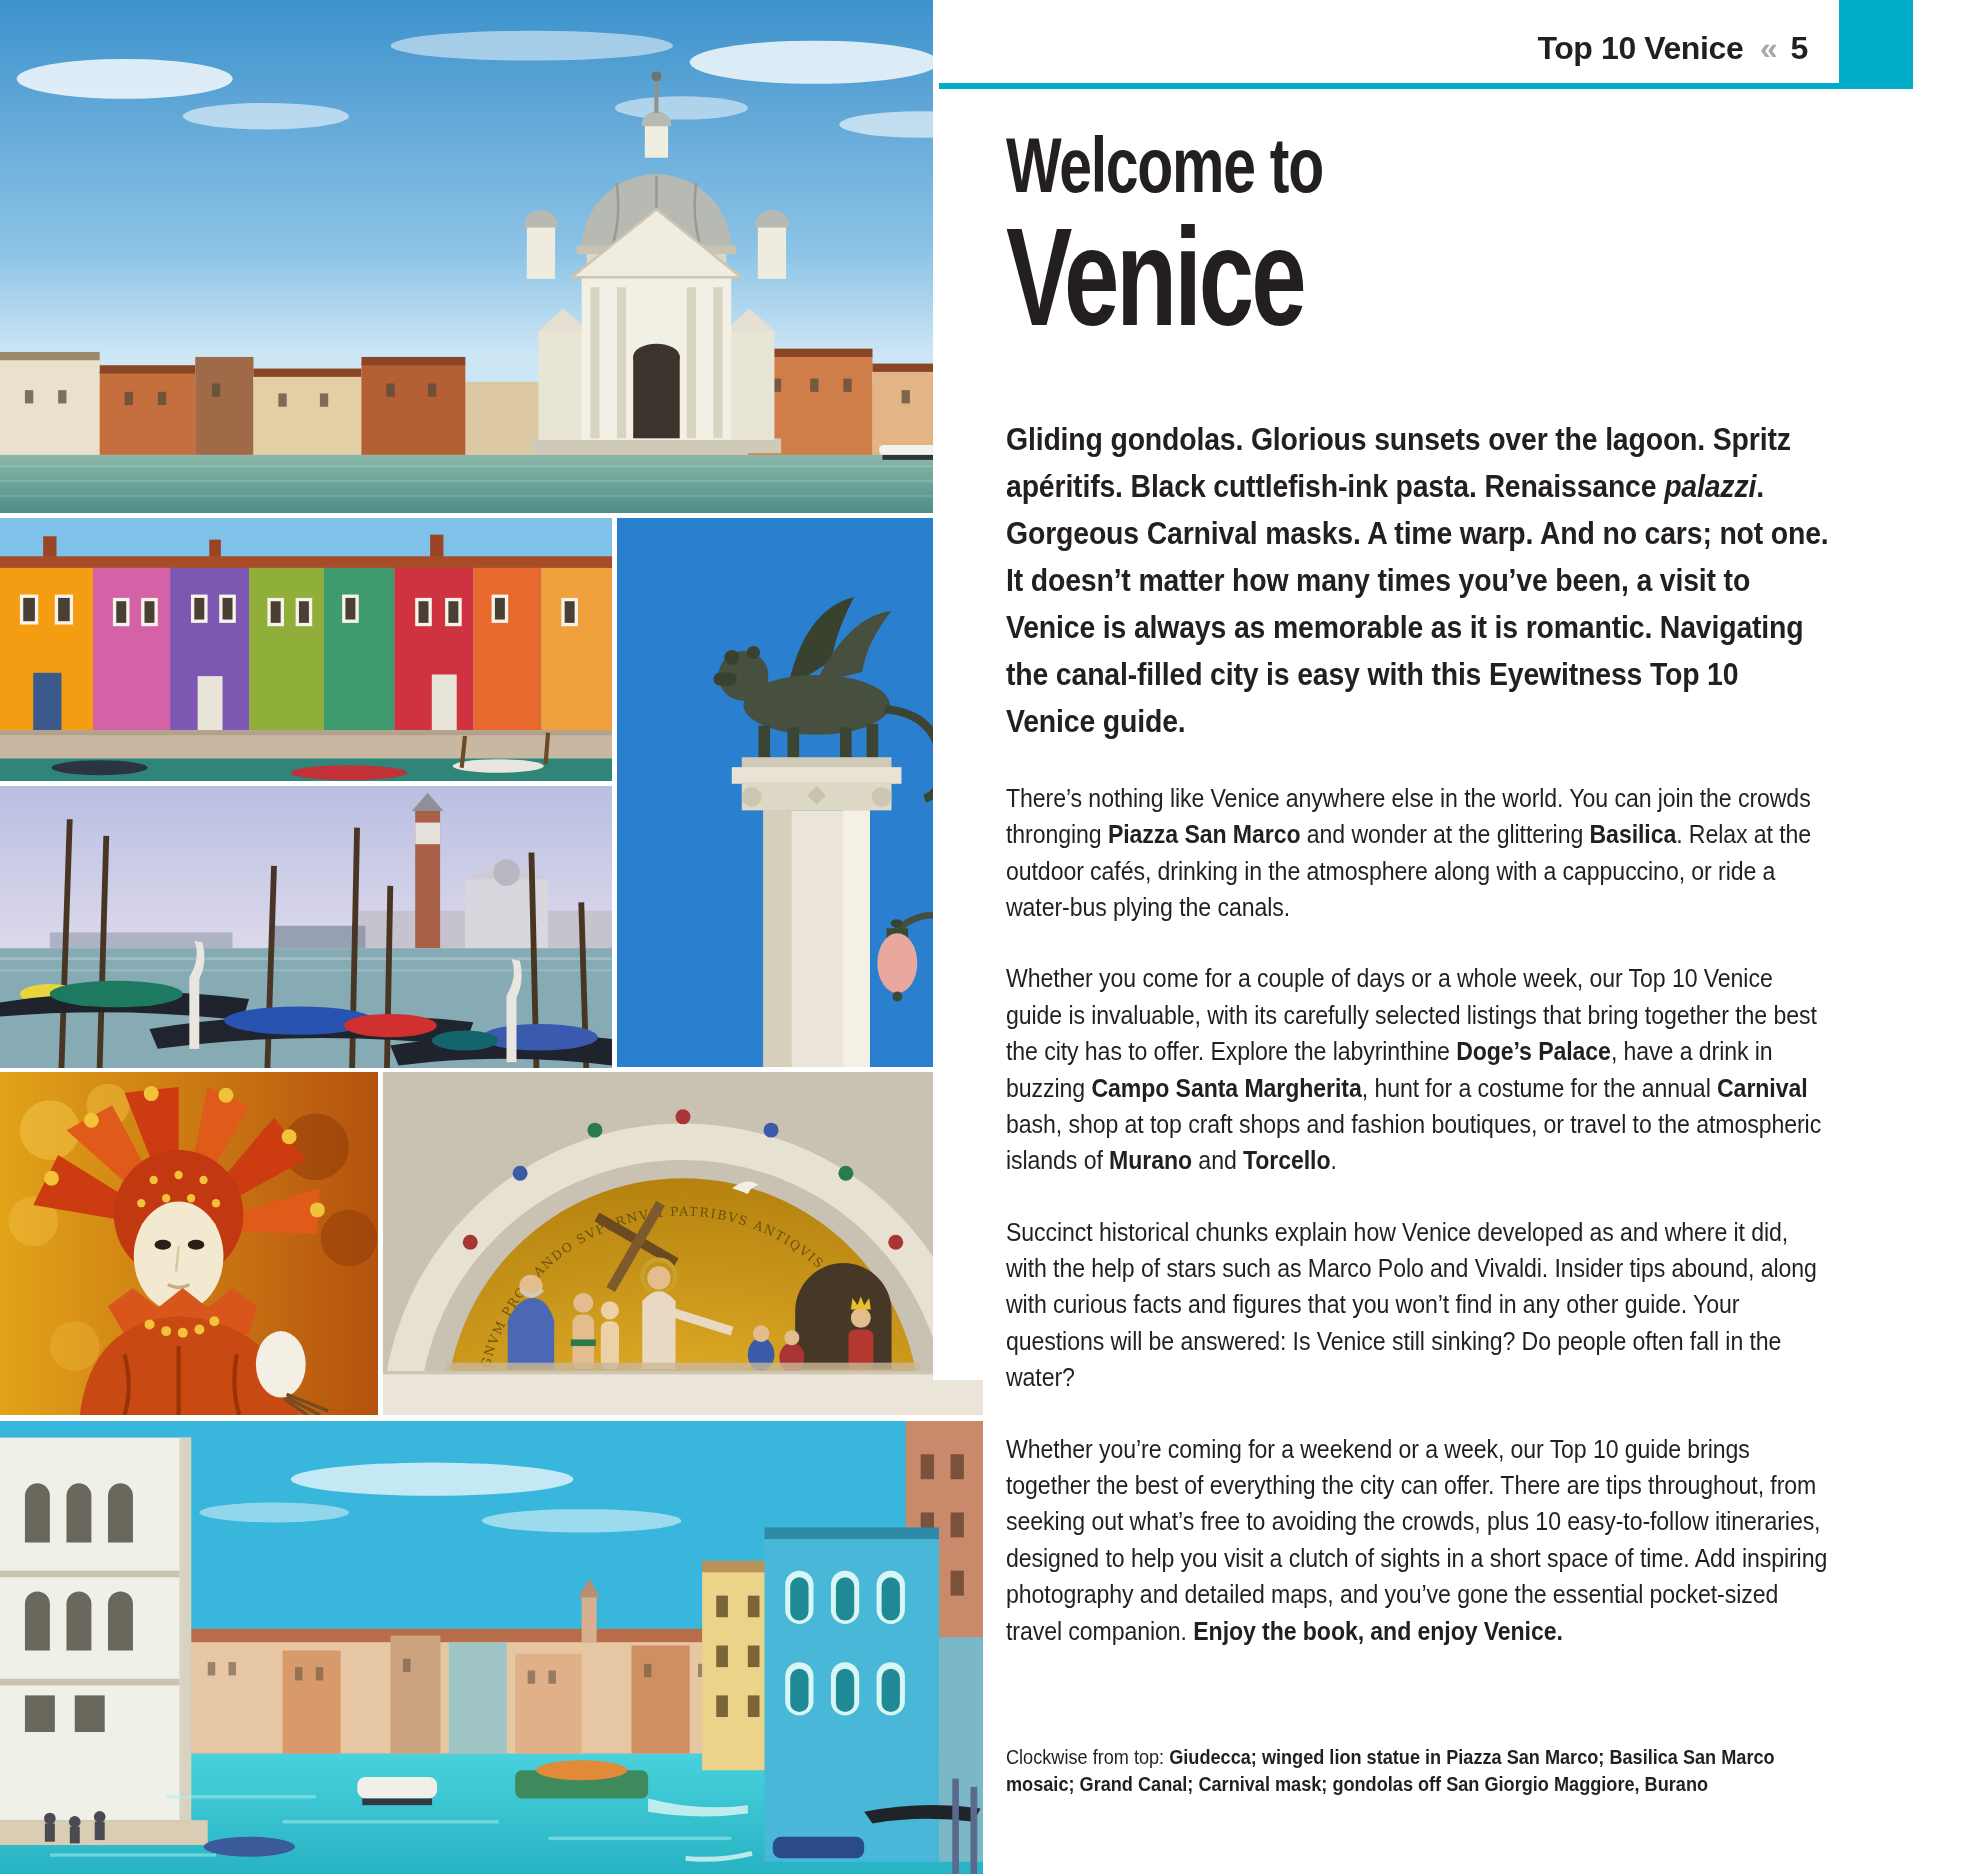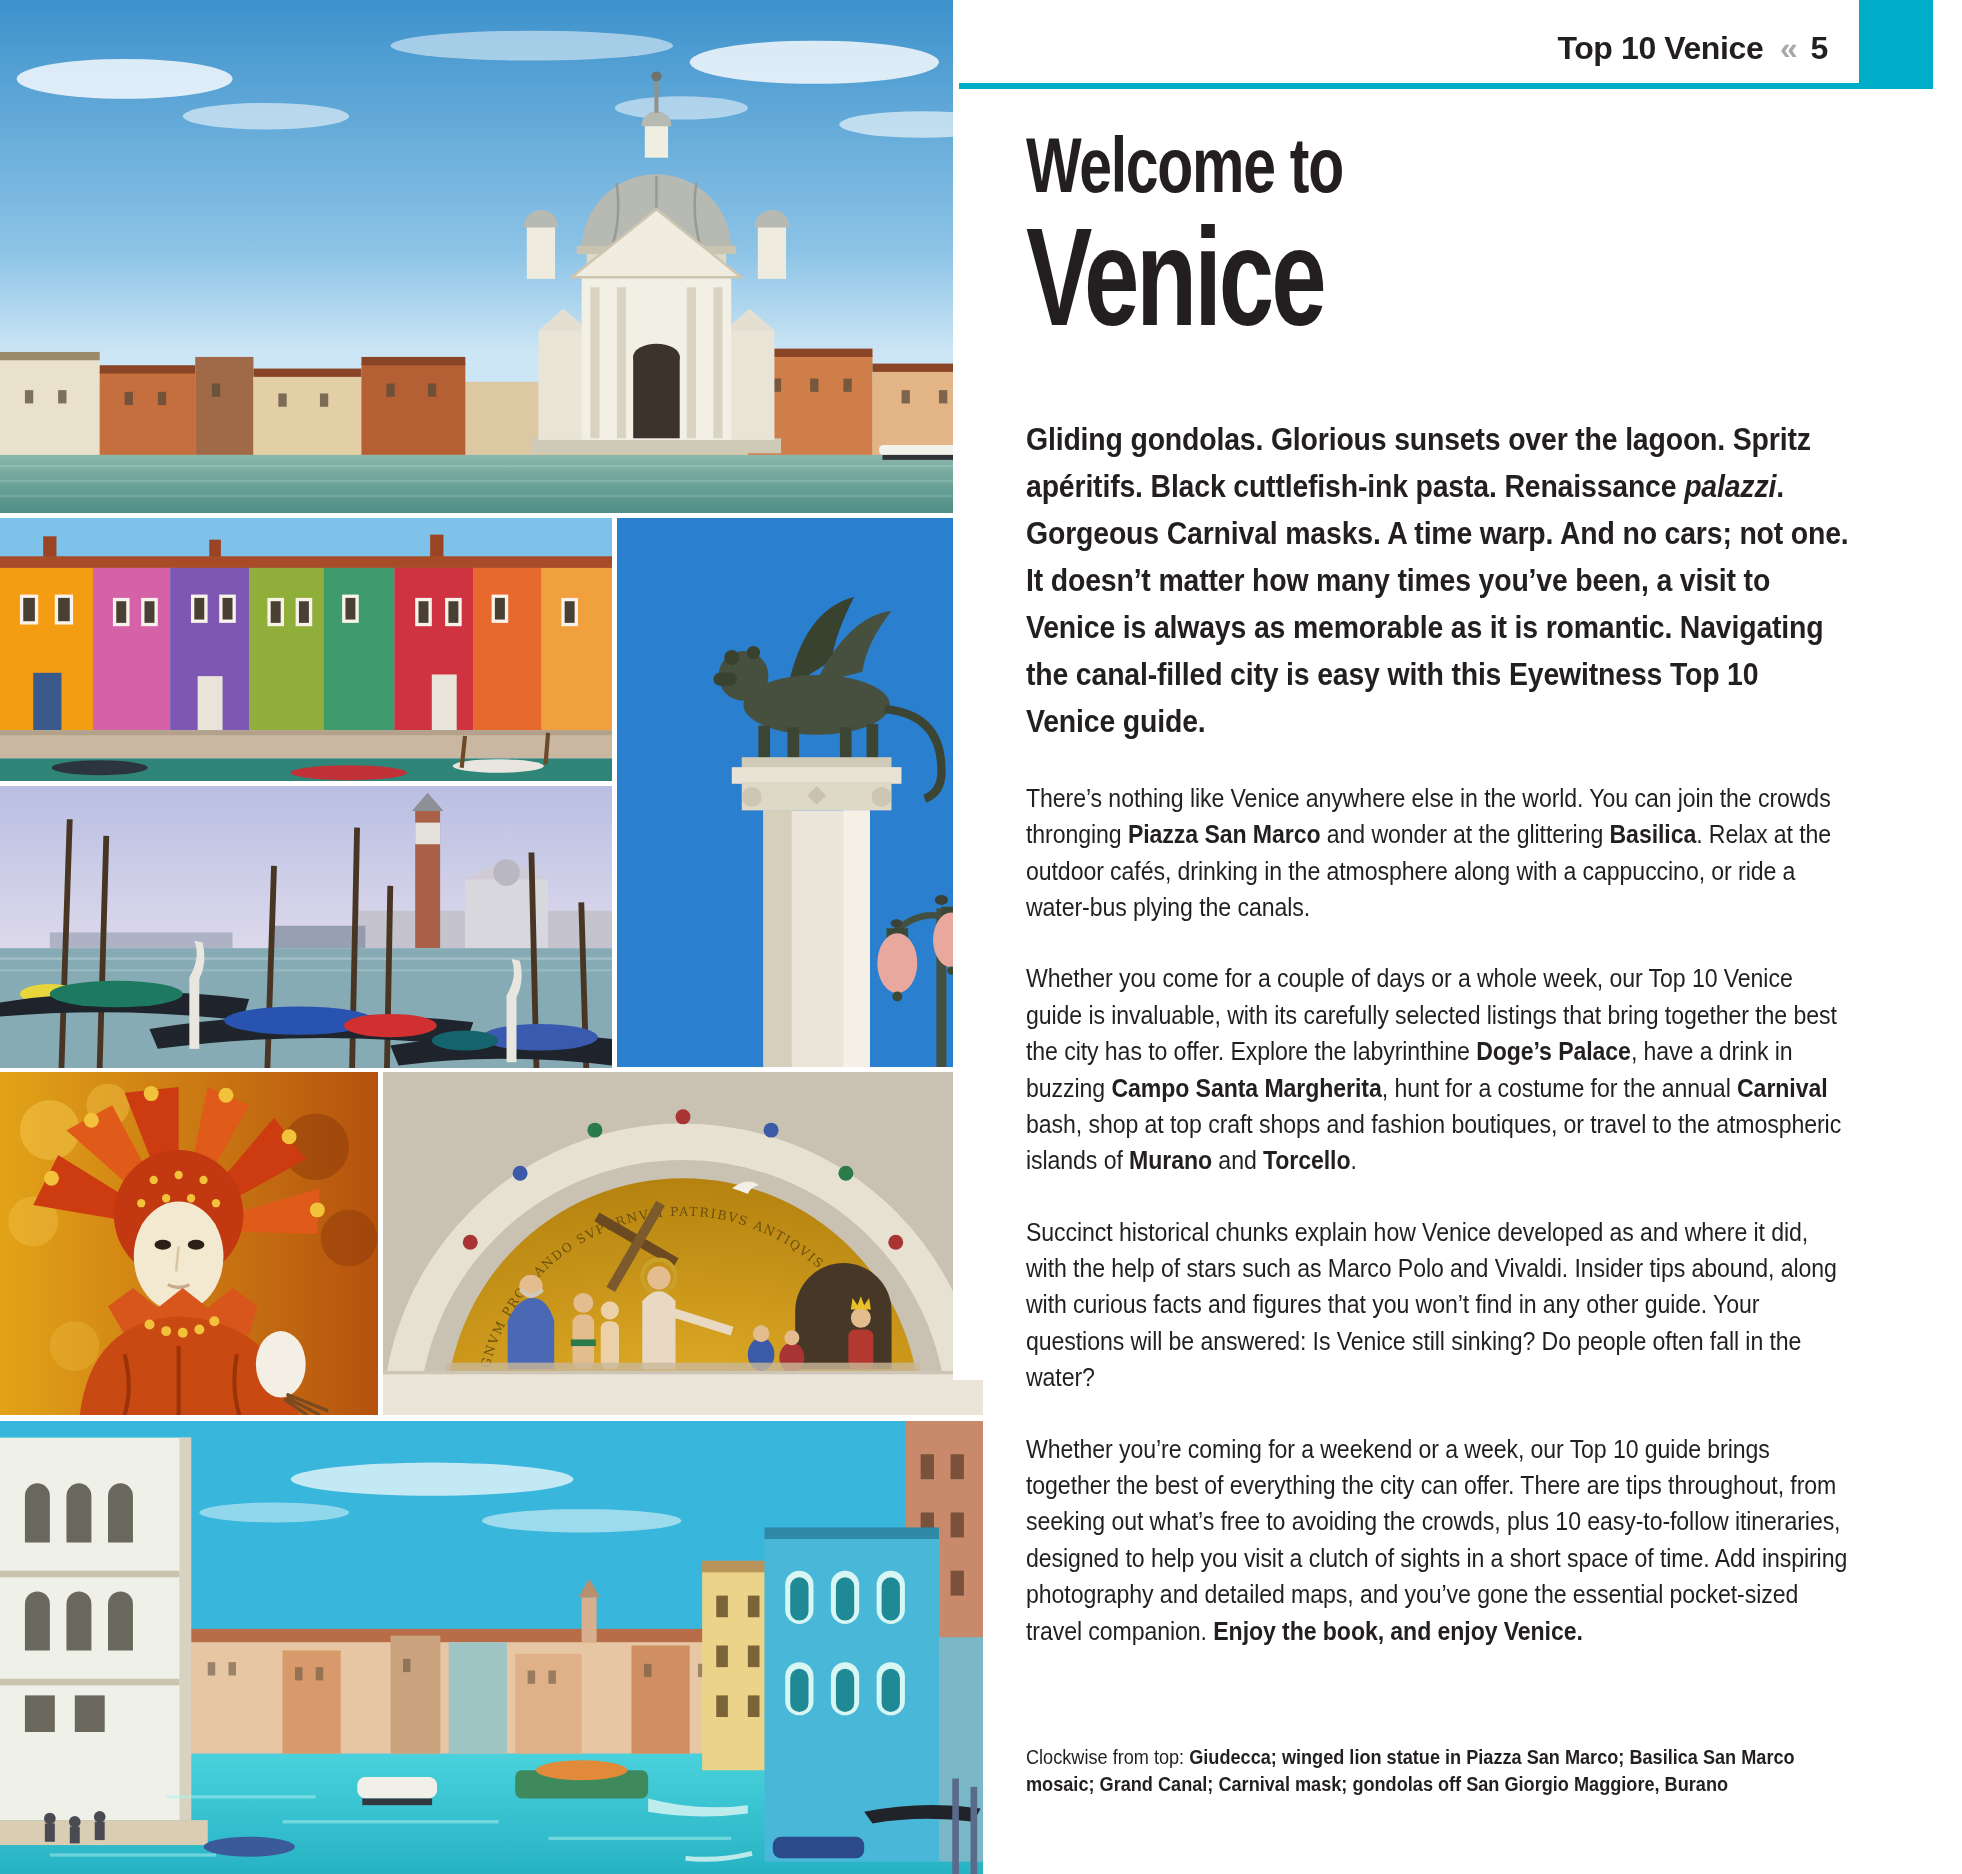--- a/index.html
+++ b/index.html
@@ -15,21 +15,21 @@
   .t-burano{left:0;top:518px;width:612px;height:263px;}
   .t-lion{left:617px;top:518px;width:366px;height:549px;}
   .t-gondolas{left:0;top:786px;width:612px;height:282px;}
   .t-mask{left:0;top:1072px;width:378px;height:343px;}
   .t-mosaic{left:383px;top:1072px;width:600px;height:343px;}
   .t-canal{left:0;top:1421px;width:983px;height:454px;}
   .mosaic-caption{position:absolute;left:0;right:0;bottom:6.6px;text-align:center;
       font-family:"DejaVu Serif",serif;font-size:21px;letter-spacing:2.5px;color:#4a443c;}
 
   
-  .right-panel{position:absolute;left:953px;top:0;width:980px;height:1380px;background:#fff;}
+  .right-panel{position:absolute;left:933px;top:0;width:980px;height:1380px;background:#fff;}
   .corner-block{position:absolute;top:0;right:0;width:74px;height:89px;background:var(--accent-teal,#00adc9);}
   .header-row{position:absolute;top:30px;right:105px;font-size:32px;font-weight:700;
       letter-spacing:-0.4px;white-space:nowrap;}
   .header-row .chev{color:var(--chevron-gray,#a7a9ac);margin:0 13.3px 0 16.6px;font-weight:700;}
   .rule{position:absolute;top:83px;left:5.8px;right:0;height:5.8px;background:var(--accent-teal,#00adc9);}
 
   .content{position:absolute;left:73px;top:0;width:930px;height:1874px;
       transform:scaleX(0.889);transform-origin:0 0;display:flex;flex-direction:column;}
   .kicker{margin:125px 0 0 0;font-size:78px;font-weight:700;letter-spacing:-1.7px;line-height:1.05;
       transform:scaleX(0.85);transform-origin:0 0;}

